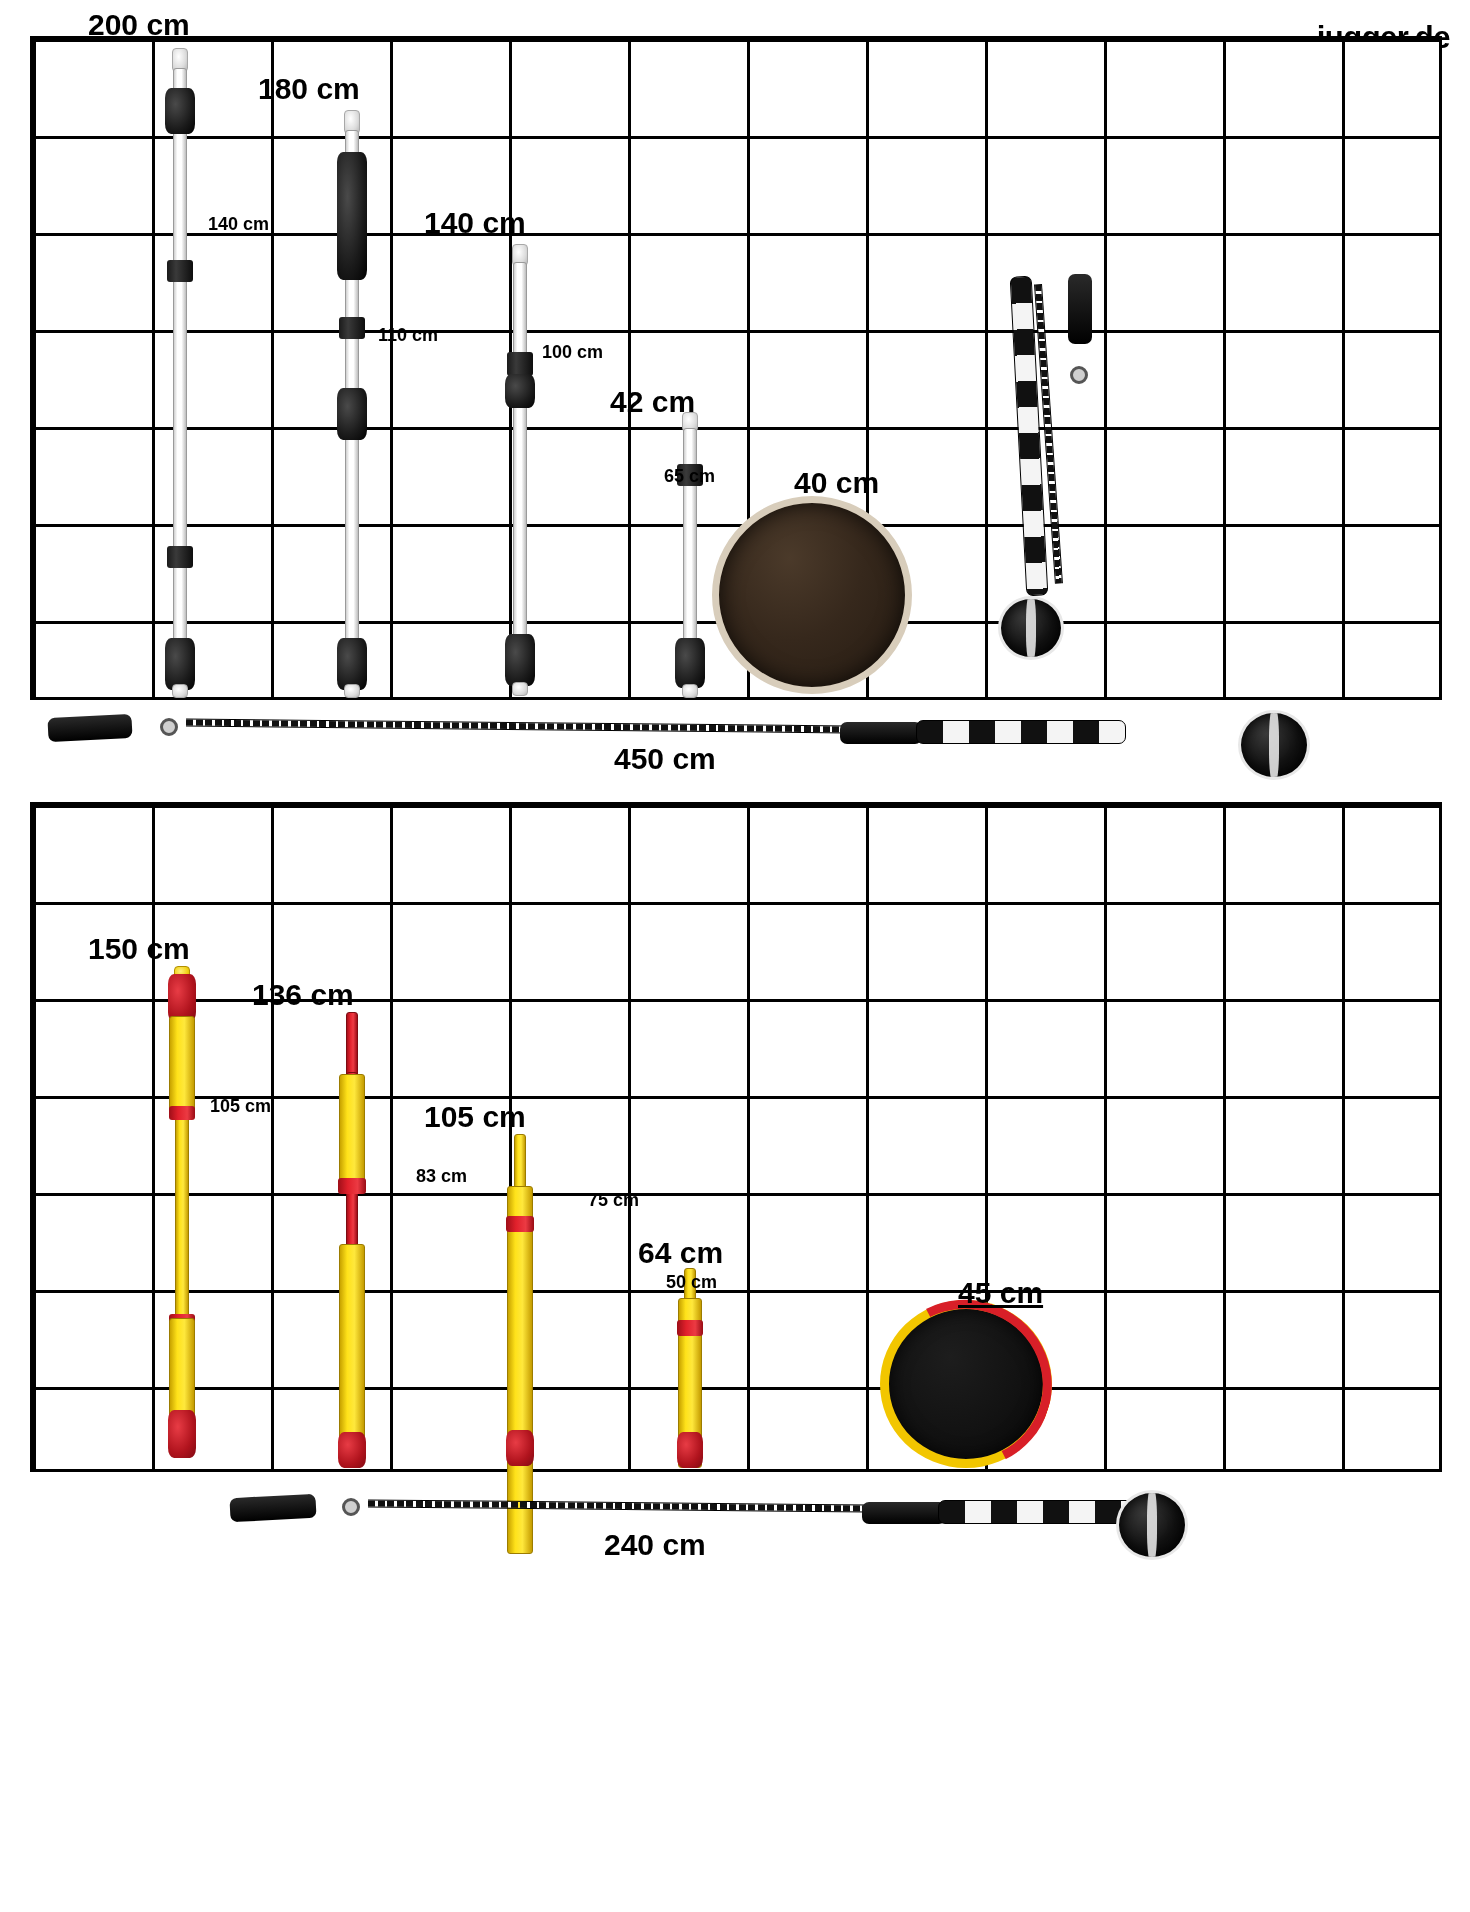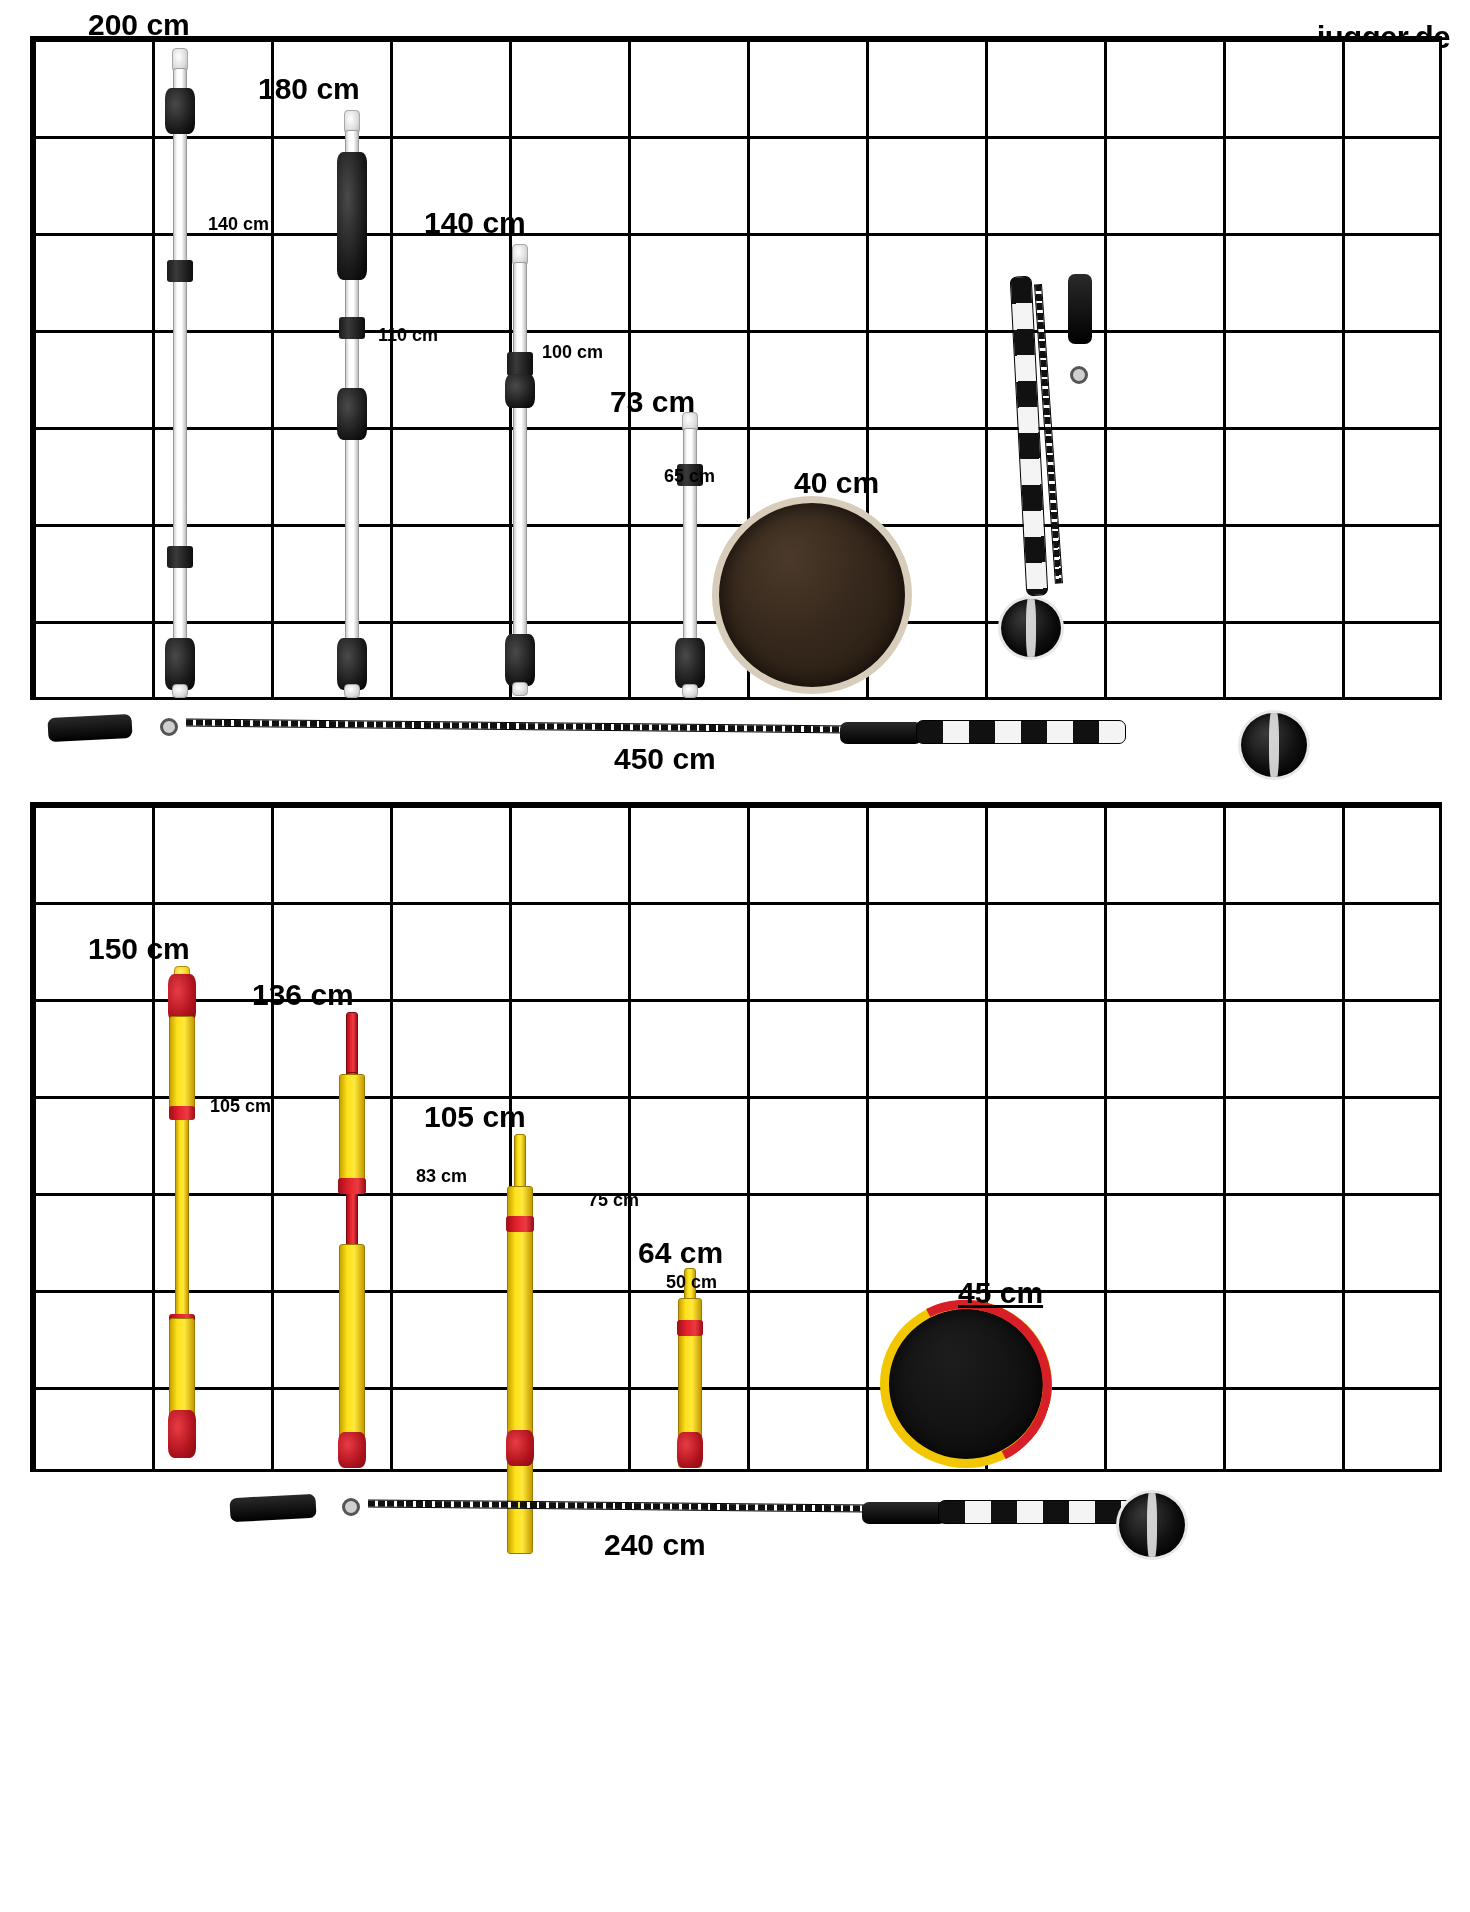--- a/index.html
+++ b/index.html
@@ -236,21 +236,21 @@
   <div class="lbl-big" style="left:424px; top:206px;">140 cm</div>
   <div class="lbl-small" style="left:542px; top:342px;">100 cm</div>
 
   <div class="item" style="left:660px; top:412px; width:60px; height:278px;">
     <div class="tip" style="left:22px; top:0; width:16px; height:20px;"></div>
     <div class="shaft white" style="left:23px; top:16px; width:14px; height:240px;"></div>
     <div class="tape" style="left:17px; top:52px; width:26px; height:22px;"></div>
     <div class="cap" style="left:15px; top:226px; width:30px; height:50px;"></div>
     <div class="tip" style="left:22px; top:272px; width:16px; height:14px;"></div>
   </div>
-  <div class="lbl-big" style="left:610px; top:385px;">73 cm</div>
+  <div class="lbl-big" style="left:610px; top:385px;">42 cm</div>
   <div class="lbl-small" style="left:664px; top:466px;">65 cm</div>
 
   <div class="shield shield-dark" style="left:712px; top:496px; width:200px; height:198px;"></div>
   <div class="lbl-big" style="left:794px; top:466px;">40 cm</div>
 
   <div class="chain-wrap" style="left:1000px; top:270px; width:120px; height:420px;">
     <div class="handle-black" style="left:68px; top:4px; width:24px; height:70px;"></div>
     <div class="clip" style="left:70px; top:96px;"></div>
     <div class="handle-striped vert" style="left:18px; top:6px; width:22px; height:320px; transform:rotate(-3deg);"></div>
     <div class="chain-line" style="left:42px; top:14px; width:300px; height:8px; transform-origin:0 0; transform:rotate(86deg);"></div>

